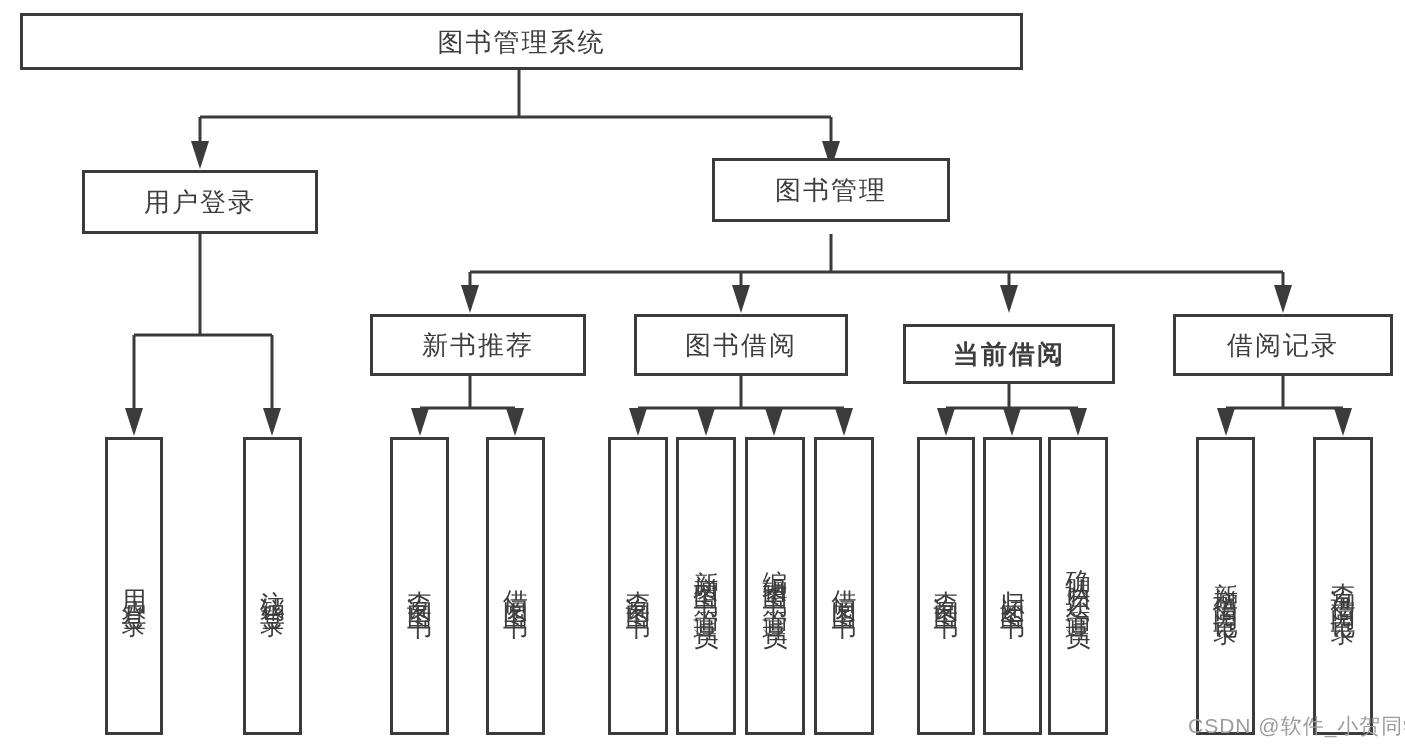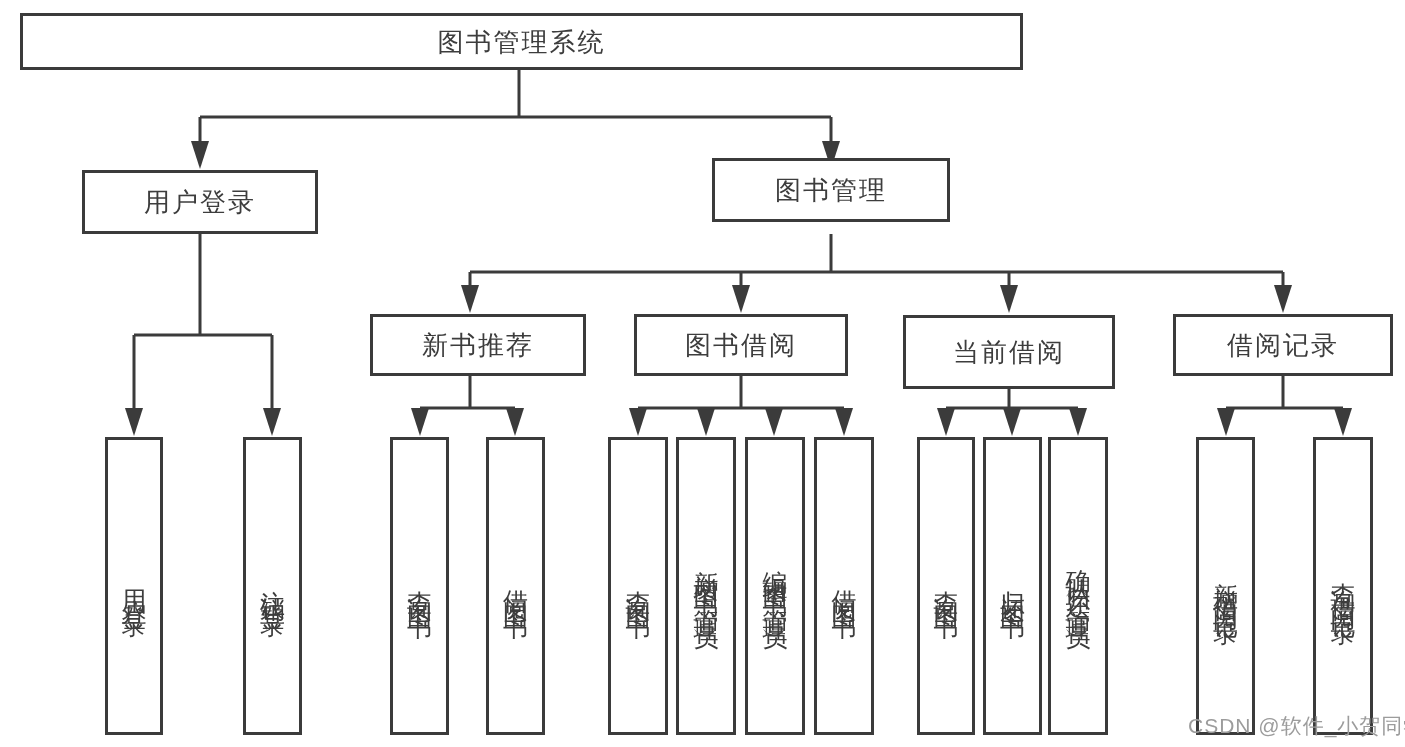--- a/index.html
+++ b/index.html
@@ -30,21 +30,21 @@
     text-orientation:mixed;
     font-size:25px;
     letter-spacing:8px;
     padding:4px 0;
   }
   .root-box   { left:20px;   top:13px;  width:1003px; height:57px; }
   .n-login    { left:82px;   top:170px; width:236px;  height:64px; }
   .n-bookmgmt { left:712px;  top:158px; width:238px;  height:64px; }
   .n-newrec   { left:362px;  top:314px; width:216px;  height:62px;margin-left:8px; }
   .n-borrow   { left:634px;  top:314px; width:214px;  height:62px;text-align:right; }
-  .n-current  { left:903px;  top:315px; width:212px;  height:74px; }
+  .n-current  { left:903px;  top:324px; width:212px;  height:60px;font-weight:bold; }
   .n-records  { left:1173px; top:314px; width:220px;  height:62px; }
   .lf { top:437px; height:298px; }
   .lf1  { left:105px;  width:58px; }
   .lf2  { left:243px;  width:59px; }
   .lf3  { left:390px;  width:59px; }
   .lf4  { left:486px;  width:59px; }
   .lf5  { left:608px;  width:60px; }
   .lf6  { left:676px;  width:60px; }
   .lf7  { left:745px;  width:60px; }
   .lf8  { left:814px;  width:60px; }

